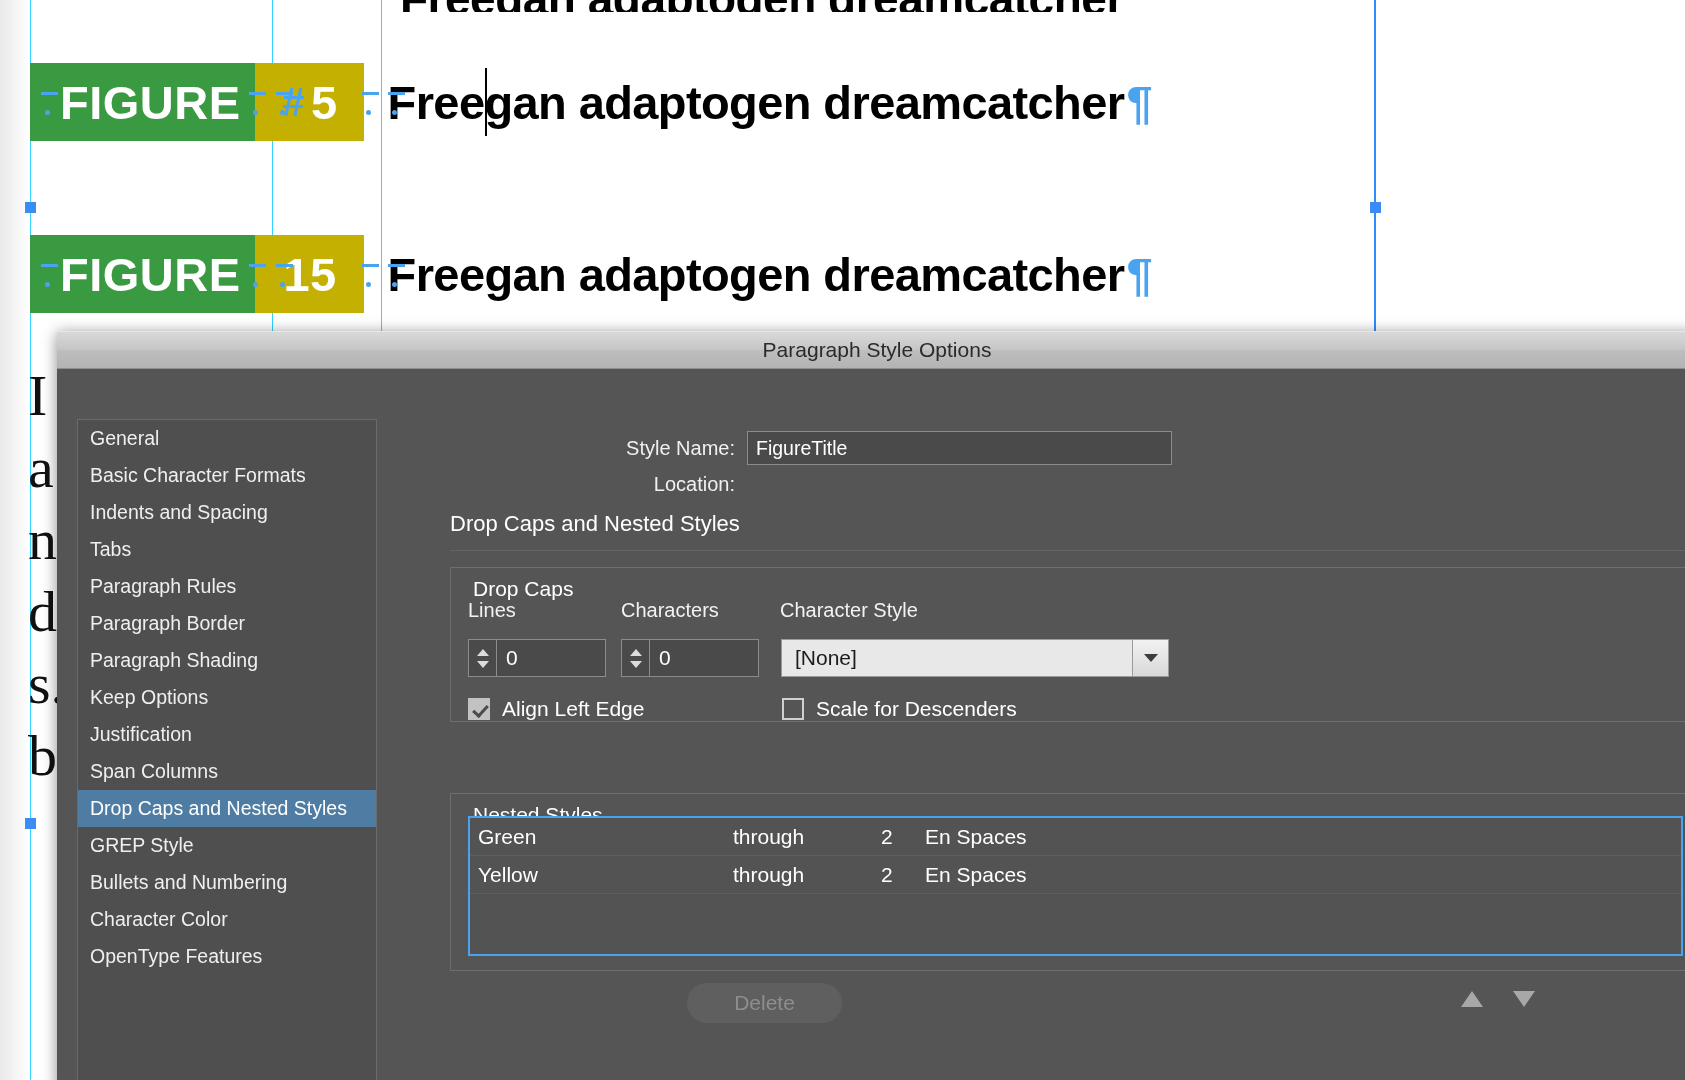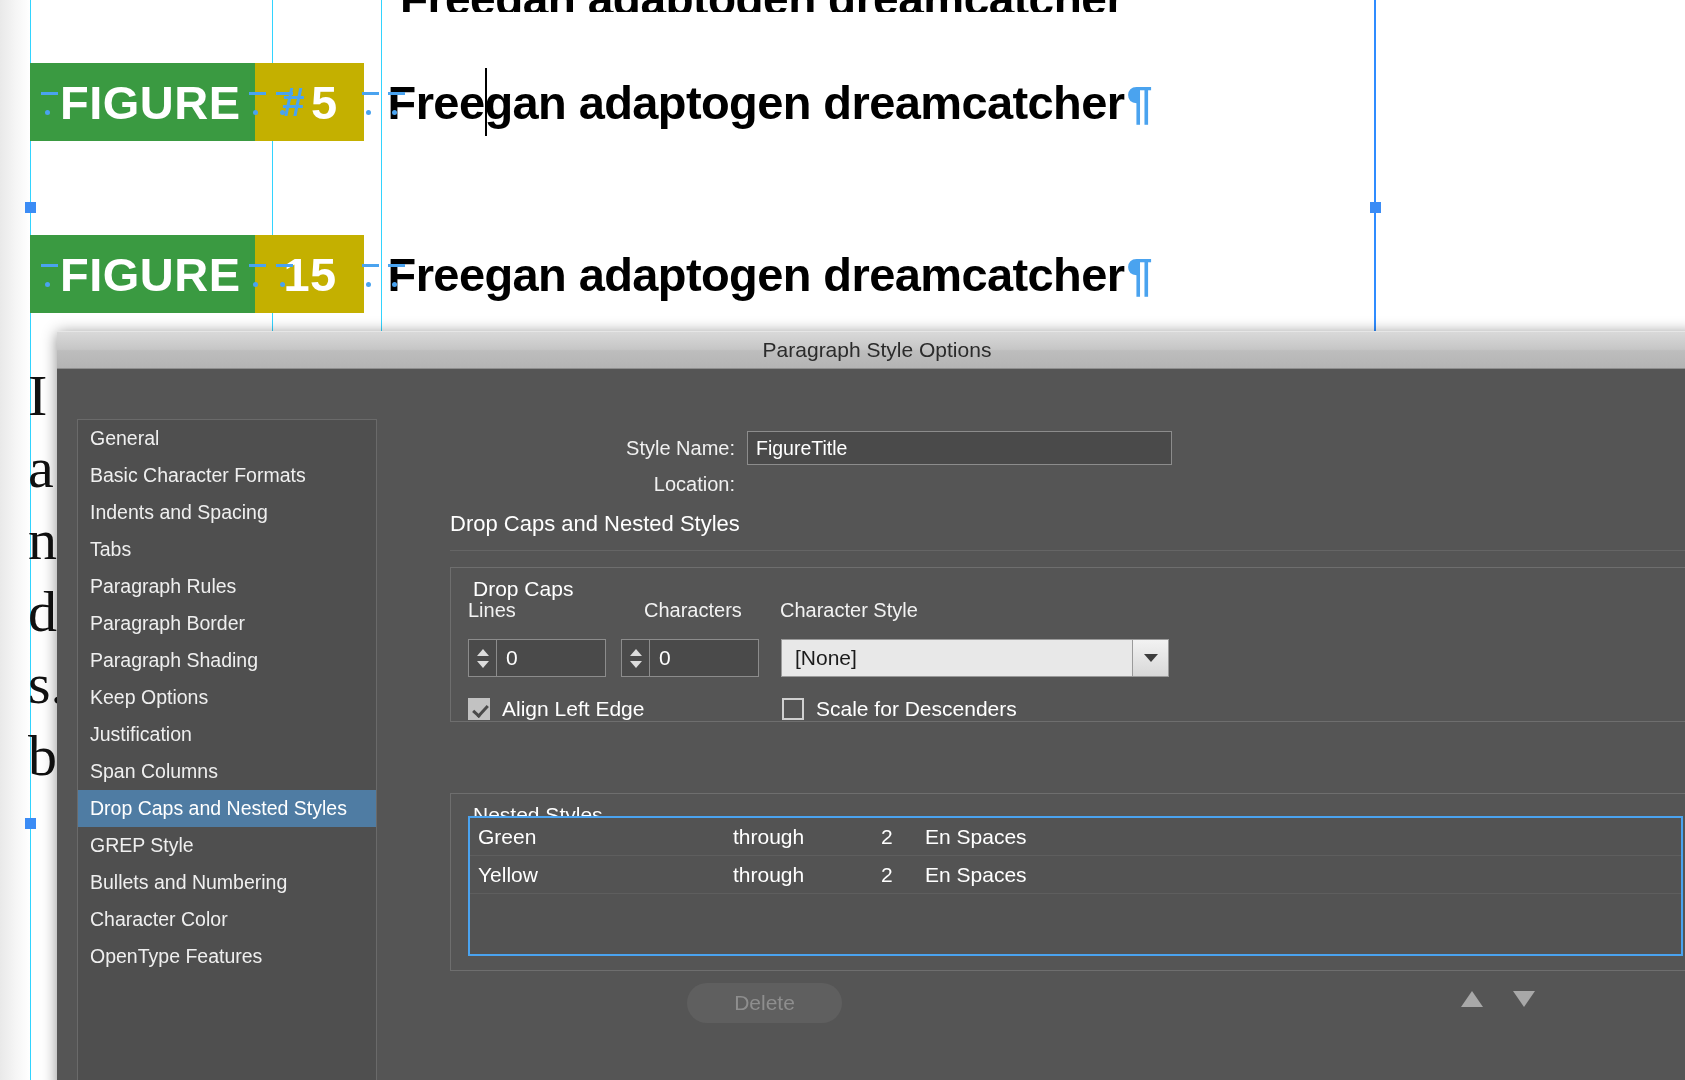--- a/index.html
+++ b/index.html
@@ -362,21 +362,21 @@
       </div>
 
       <div class="pane-title">Drop Caps and Nested Styles</div>
       <div class="hr-sep"></div>
 
       <div class="group" id="group-dropcaps">
         <div class="group-legend">Drop Caps</div>
       </div>
 
       <div class="col-head" style="left:411px; top:230px;">Lines</div>
-      <div class="col-head" style="left:587px; top:230px;text-align:right;">Characters</div>
+      <div class="col-head" style="left:564px; top:230px;text-align:right;">Characters</div>
       <div class="col-head" style="left:723px; top:230px;">Character Style</div>
 
       <div class="stepper" style="left:411px; top:270px;">
         <div class="arrows">
           <div class="tri-up"></div>
           <div class="tri-dn"></div>
         </div>
         <div class="val">0</div>
       </div>
 

